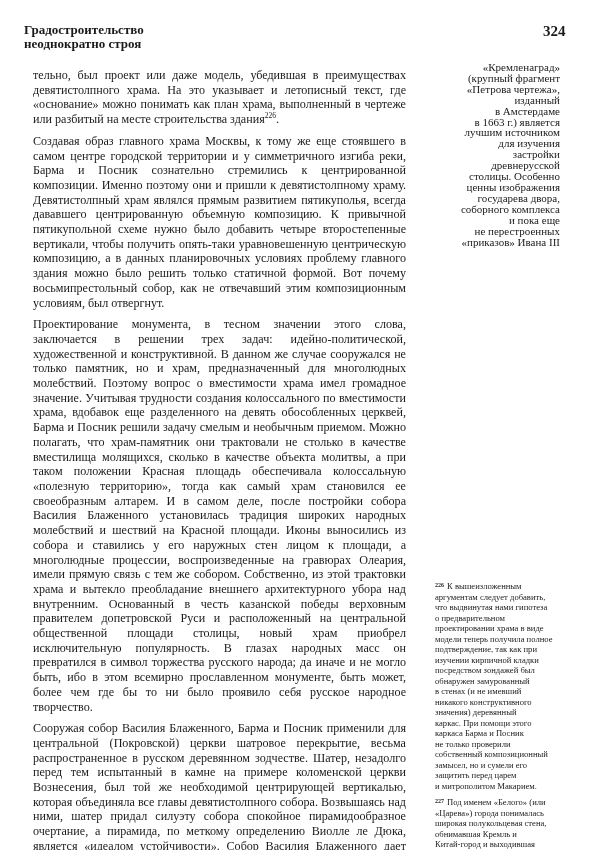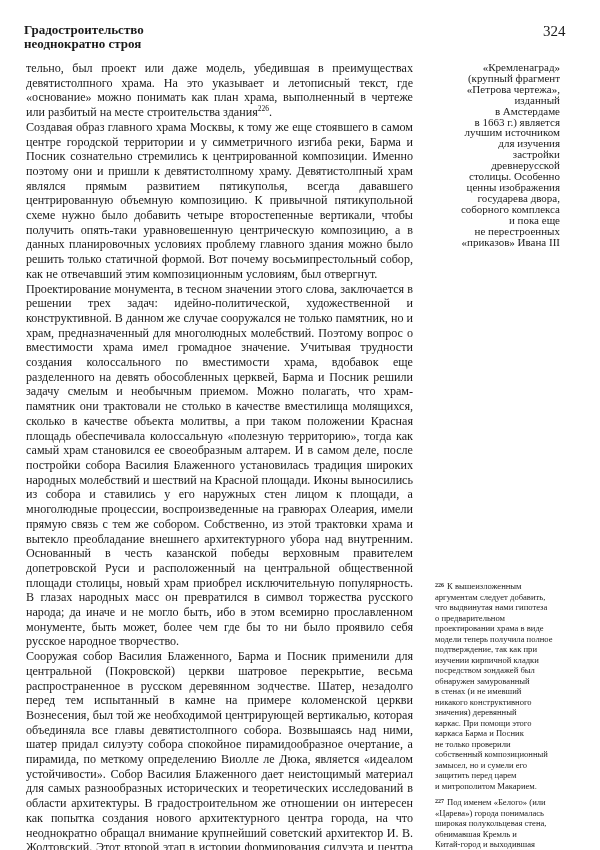--- a/index.html
+++ b/index.html
@@ -22,34 +22,34 @@
       font-size: 13px;
       line-height: 14px;
       font-weight: bold;
     }
     .page-number {
       position: absolute;
       left: 543px;
       top: 22px;
       font-size: 15px;
       line-height: 18px;
-      font-weight: normal;
+      font-weight: bold;
     }
     .main-text {
       position: absolute;
       left: 26px;
       top: 61px;
       width: 387px;
       font-size: 12.1px;
       line-height: 14.7px;
       text-align: justify;
       hyphens: manual;
     }
     .main-text p {
-      margin: 0;
+      margin: 7px;
       text-indent: 0;
     }
     .main-text sup {
       font-size: 7.5px;
       line-height: 0;
       vertical-align: 5px;
     }
     .side-note {
       position: absolute;
       left: 435px;

